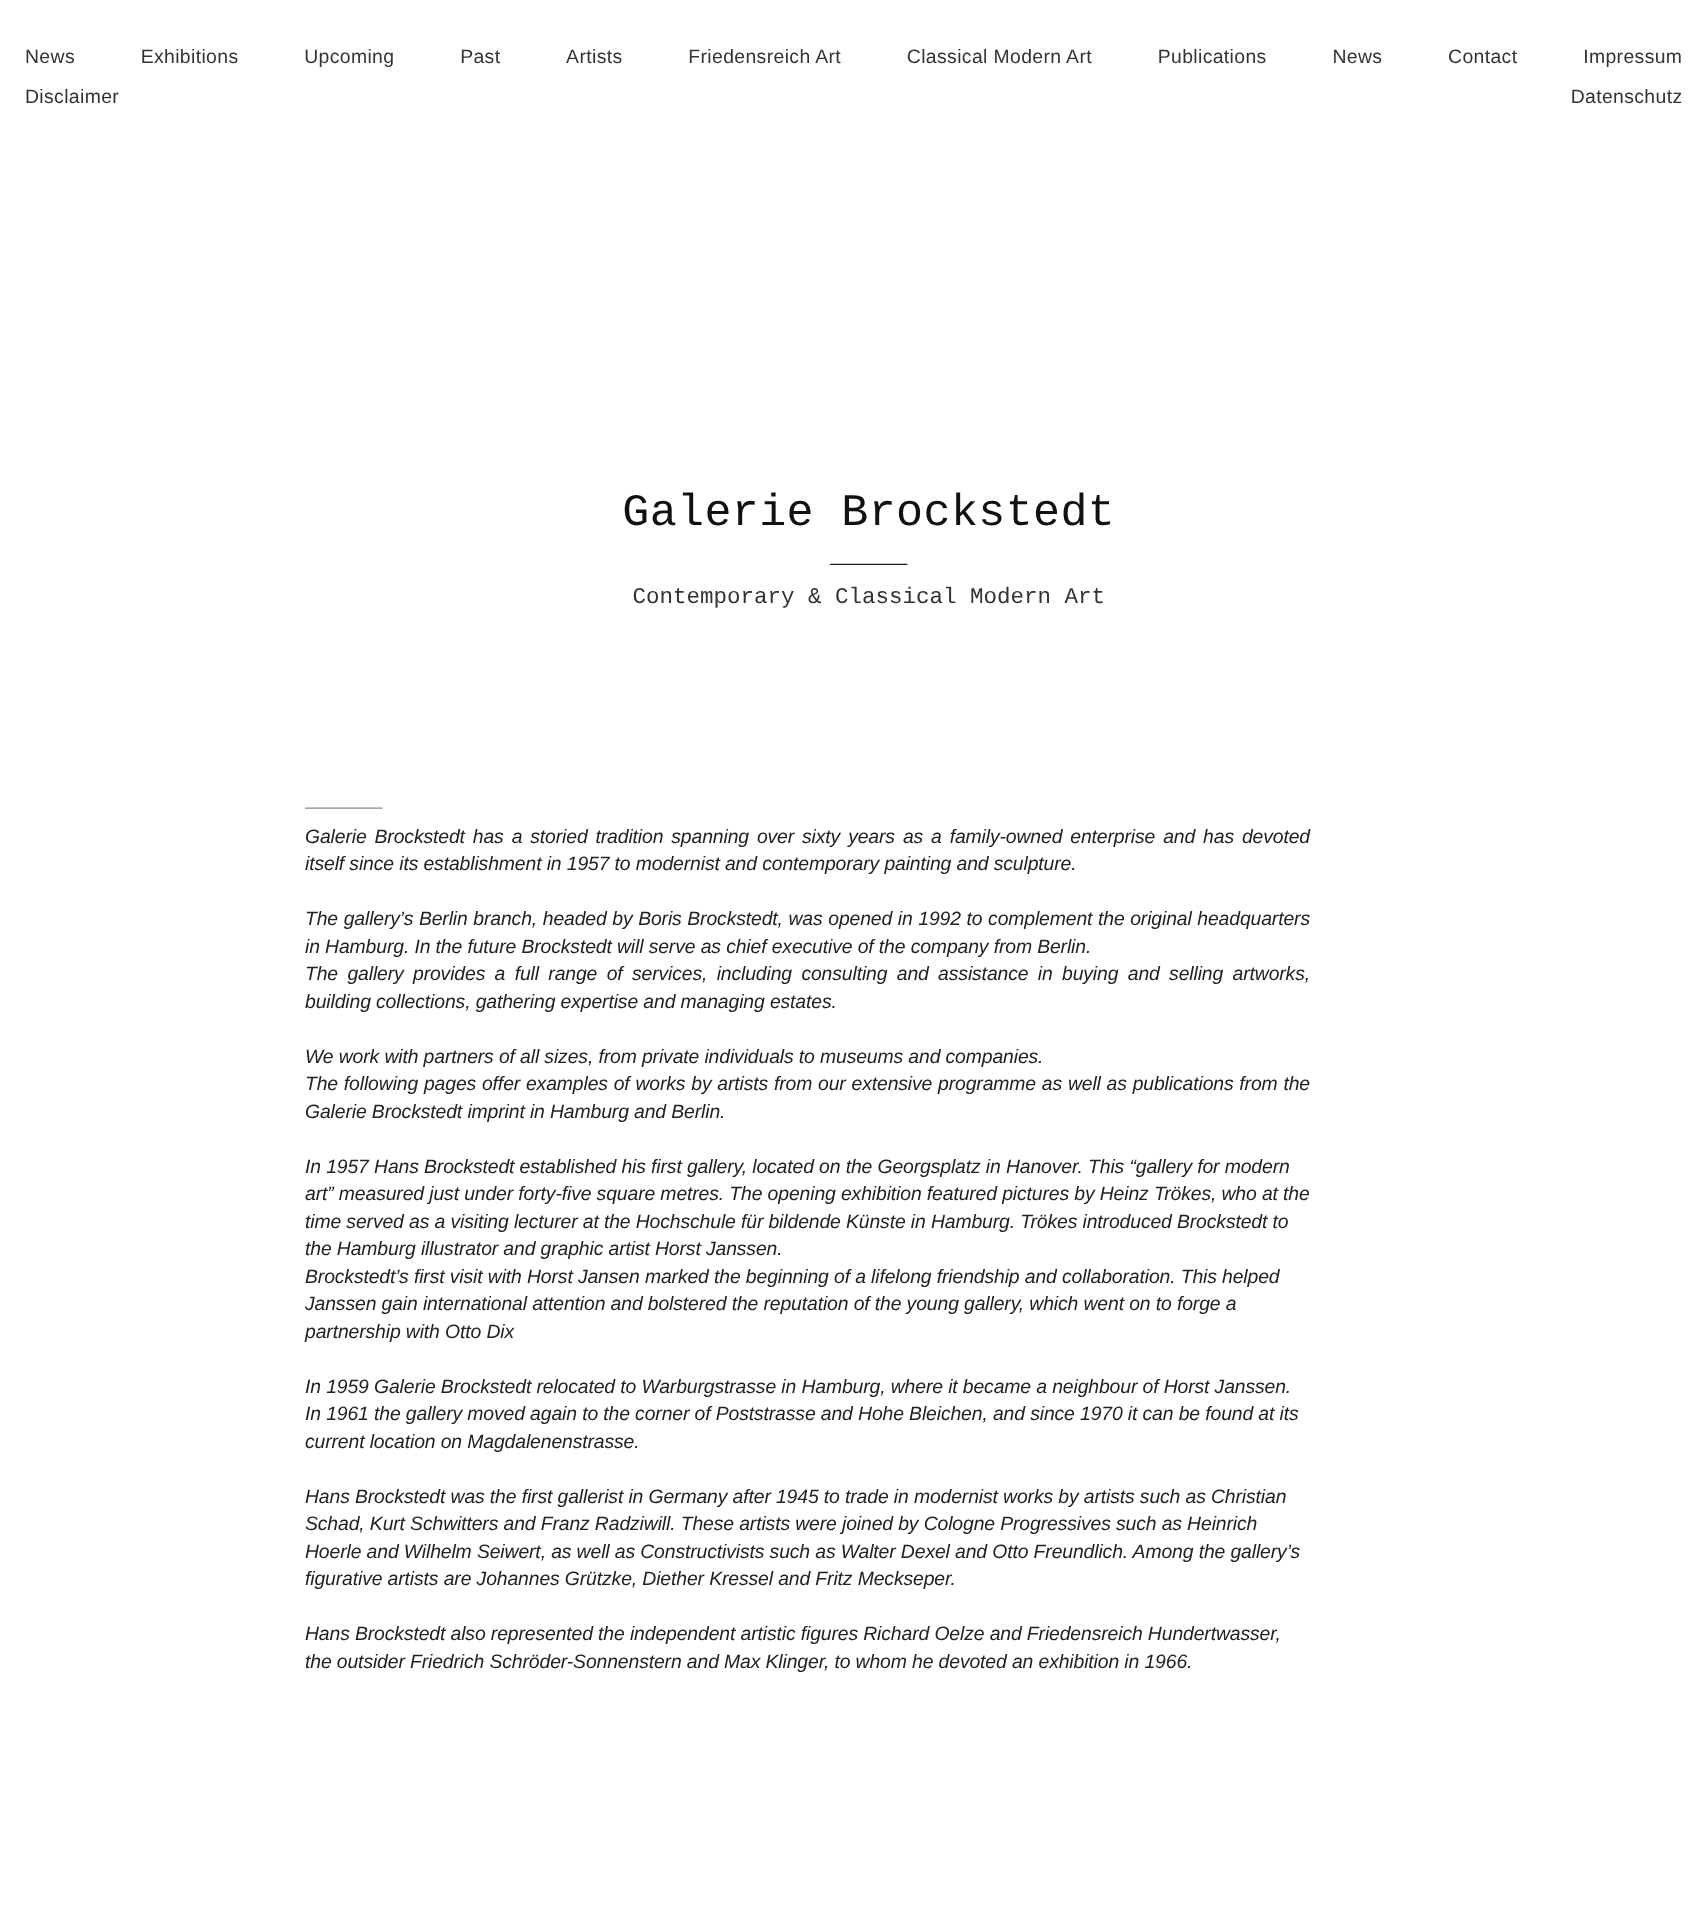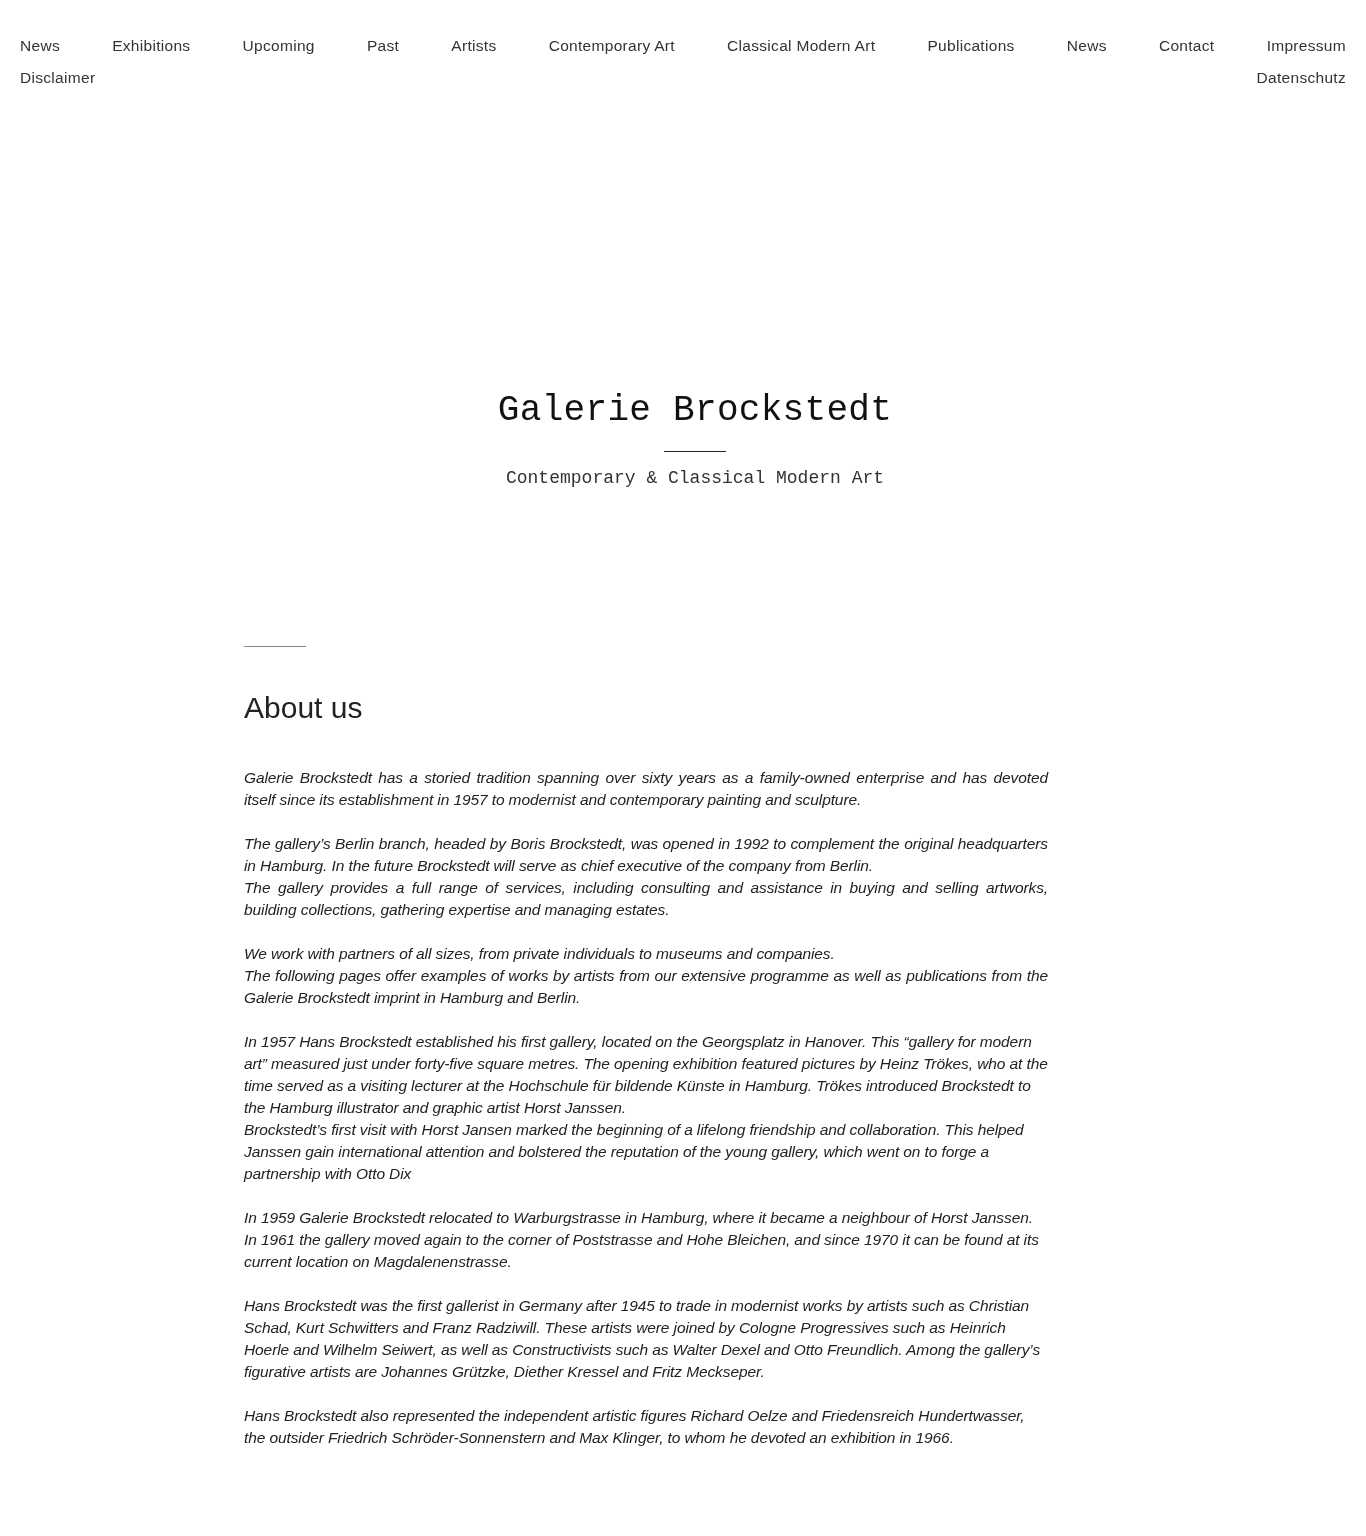--- a/index.html
+++ b/index.html
@@ -20,42 +20,41 @@
 </head>
 <body>
 
 <nav class="nav">
   <div class="nav-row">
     <a href="#">News</a>
     <a href="#">Exhibitions</a>
     <a href="#">Upcoming</a>
     <a href="#">Past</a>
     <a href="#">Artists</a>
-    <a href="#">Contemporary Art</a>
+    <a href="#">Friedensreich Art</a>
     <a href="#">Classical Modern Art</a>
     <a href="#">Publications</a>
     <a href="#">News</a>
     <a href="#">Contact</a>
     <a href="#">Impressum</a>
   </div>
   <div class="nav-row">
     <a href="#">Disclaimer</a>
     <a href="#">Datenschutz</a>
   </div>
 </nav>
 
 <header class="hero">
   <h1>Galerie Brockstedt</h1>
   <div class="rule"></div>
   <div class="subtitle">Contemporary &amp; Classical Modern Art</div>
 </header>
 
 <main class="content">
   <div class="rule"></div>
-  <h2>About us</h2>
   <p class="para">Galerie Brockstedt has a storied tradition spanning over sixty years as a family-owned enterprise and has devoted itself since its establishment in 1957 to modernist and contemporary painting and sculpture.</p>
   <p class="para">The gallery’s Berlin branch, headed by Boris Brockstedt, was opened in 1992 to complement the original headquarters in Hamburg. In the future Brockstedt will serve as chief executive of the company from Berlin.<br>The gallery provides a full range of services, including consulting and assistance in buying and selling artworks, building collections, gathering expertise and managing estates.</p>
   <p class="para">We work with partners of all sizes, from private individuals to museums and companies.<br>The following pages offer examples of works by artists from our extensive programme as well as publications from the Galerie Brockstedt imprint in Hamburg and Berlin.</p>
   <p class="para left">In 1957 Hans Brockstedt established his first gallery, located on the Georgsplatz in Hanover. This “gallery for modern art” measured just under forty-five square metres. The opening exhibition featured pictures by Heinz Trökes, who at the time served as a visiting lecturer at the Hochschule für bildende Künste in Hamburg. Trökes introduced Brockstedt to the Hamburg illustrator and graphic artist Horst Janssen.<br>Brockstedt’s first visit with Horst Jansen marked the beginning of a lifelong friendship and collaboration. This helped Janssen gain international attention and bolstered the reputation of the young gallery, which went on to forge a partnership with Otto Dix</p>
   <p class="para left">In 1959 Galerie Brockstedt relocated to Warburgstrasse in Hamburg, where it became a neighbour of Horst Janssen. In 1961 the gallery moved again to the corner of Poststrasse and Hohe Bleichen, and since 1970 it can be found at its current location on Magdalenenstrasse.</p>
   <p class="para left">Hans Brockstedt was the first gallerist in Germany after 1945 to trade in modernist works by artists such as Christian Schad, Kurt Schwitters and Franz Radziwill. These artists were joined by Cologne Progressives such as Heinrich Hoerle and Wilhelm Seiwert, as well as Constructivists such as Walter Dexel and Otto Freundlich. Among the gallery’s figurative artists are Johannes Grützke, Diether Kressel and Fritz Meckseper.</p>
   <p class="para left">Hans Brockstedt also represented the independent artistic figures Richard Oelze and Friedensreich Hundertwasser, the outsider Friedrich Schröder-Sonnenstern and Max Klinger, to whom he devoted an exhibition in 1966.</p>
 </main>
 
 </body></html>

